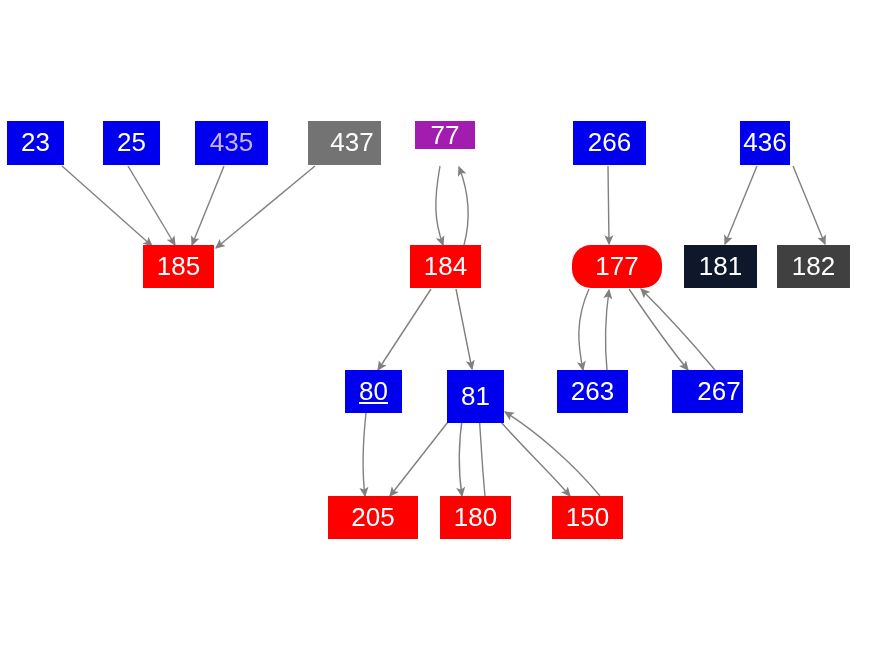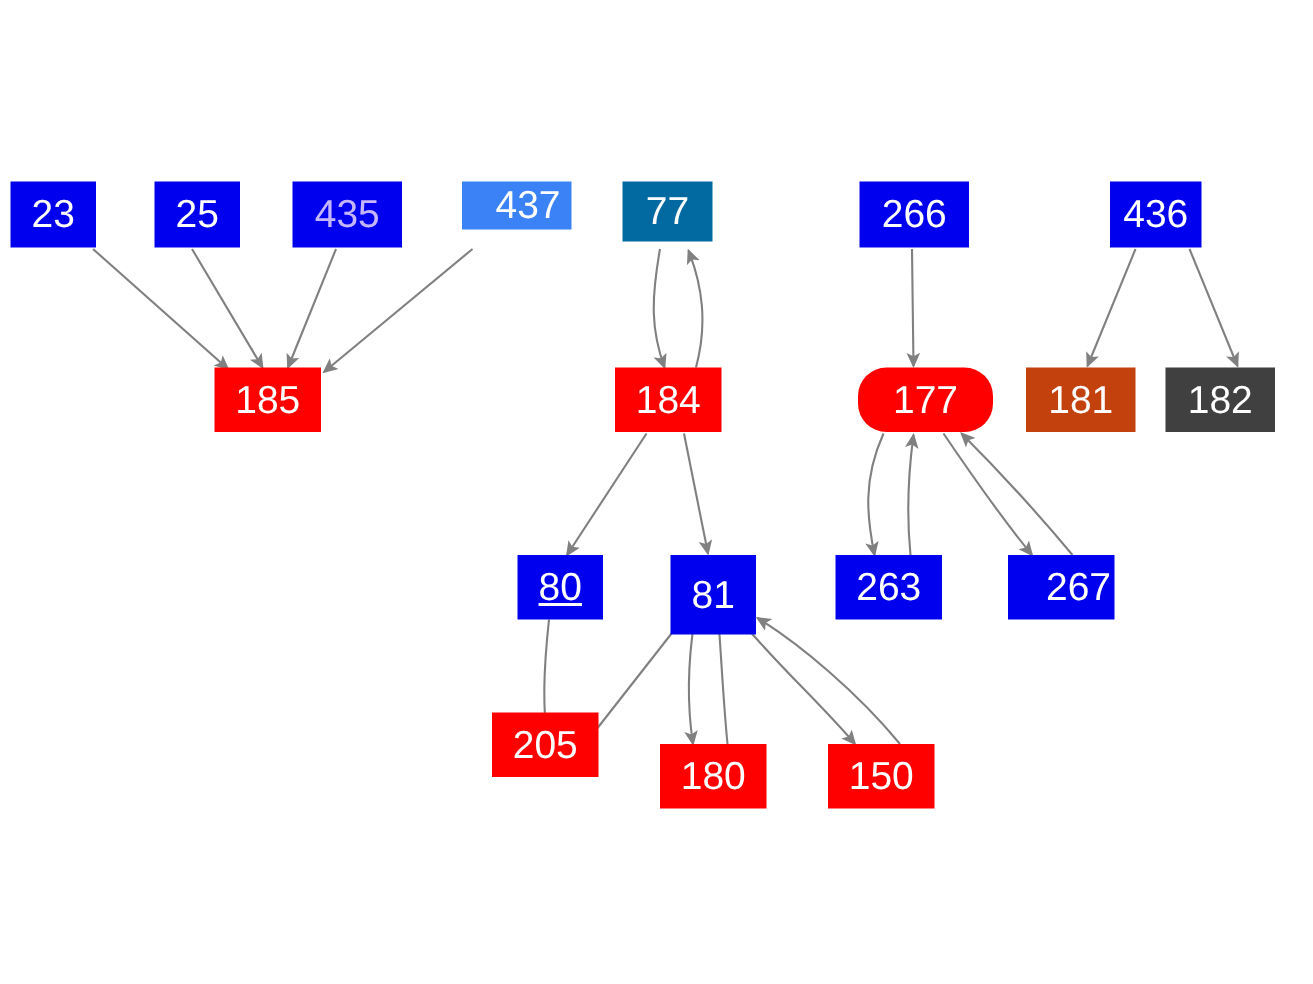--- a/index.html
+++ b/index.html
@@ -83,60 +83,60 @@
   <div id="nodes-group">
       <div class="graph-node" style="left: 7px; top: 121px; width: 57px; height: 44px; background: rgb(0, 0, 238); color: rgb(255, 255, 255);">
         <span class="node-label">23</span>
       </div>
       <div class="graph-node" style="left: 103px; top: 121px; width: 57px; height: 44px; background: rgb(0, 0, 238); color: rgb(255, 255, 255);">
         <span class="node-label">25</span>
       </div>
       <div class="graph-node" style="left: 195px; top: 121px; width: 73px; height: 44px; background: rgb(0, 0, 238); color: #c4b5fd;">
         <span class="node-label">435</span>
       </div>
-      <div class="graph-node" style="left: 308px; top: 121px; width: 73px; height: 32px; background: #3b82f6; color: rgb(255, 255, 255); padding-left: 15px;">
+      <div class="graph-node" style="left: 308px; top: 121px; width: 73px; height: 44px; background: #737373; color: rgb(255, 255, 255); padding-left: 15px;">
         <span class="node-label">437</span>
       </div>
-      <div class="graph-node" style="left: 415px; top: 121px; width: 60px; height: 40px; background: #0369a1; color: rgb(255, 255, 255);">
+      <div class="graph-node" style="left: 415px; top: 121px; width: 60px; height: 28px; background: #a21caf; color: rgb(255, 255, 255); align-items: flex-end;">
         <span class="node-label">77</span>
       </div>
       <div class="graph-node" style="left: 573px; top: 121px; width: 73px; height: 44px; background: rgb(0, 0, 238); color: rgb(255, 255, 255);">
         <span class="node-label">266</span>
       </div>
-      <div class="graph-node" style="left: 740px; top: 121px; width: 61px; height: 44px; background: rgb(0, 0, 238); color: rgb(255, 255, 255);">
+      <div class="graph-node" style="left: 740px; top: 121px; width: 50px; height: 44px; background: rgb(0, 0, 238); color: rgb(255, 255, 255);">
         <span class="node-label">436</span>
       </div>
       <div class="graph-node" style="left: 143px; top: 245px; width: 71px; height: 43px; background: rgb(254, 0, 0); color: rgb(255, 255, 255);">
         <span class="node-label">185</span>
       </div>
       <div class="graph-node" style="left: 410px; top: 245px; width: 71px; height: 43px; background: rgb(254, 0, 0); color: rgb(255, 255, 255);">
         <span class="node-label">184</span>
       </div>
       <div class="graph-node" style="left: 572px; top: 245px; width: 90px; height: 43px; background: rgb(254, 0, 0); color: rgb(255, 255, 255); border-radius: 19px;">
         <span class="node-label">177</span>
       </div>
-      <div class="graph-node" style="left: 684px; top: 245px; width: 73px; height: 43px; background: #c2410c; color: rgb(255, 255, 255);">
+      <div class="graph-node" style="left: 684px; top: 245px; width: 73px; height: 43px; background: #0f172a; color: rgb(255, 255, 255);">
         <span class="node-label">181</span>
       </div>
       <div class="graph-node" style="left: 777px; top: 245px; width: 73px; height: 43px; background: #404040; color: rgb(255, 255, 255);">
         <span class="node-label">182</span>
       </div>
       <div class="graph-node" style="left: 345px; top: 370px; width: 57px; height: 43px; background: rgb(0, 0, 238); color: rgb(255, 255, 255); text-decoration: underline;">
         <span class="node-label">80</span>
       </div>
       <div class="graph-node" style="left: 447px; top: 370px; width: 57px; height: 53px; background: rgb(0, 0, 238); color: rgb(255, 255, 255);">
         <span class="node-label">81</span>
       </div>
       <div class="graph-node" style="left: 557px; top: 370px; width: 71px; height: 43px; background: rgb(0, 0, 238); color: rgb(255, 255, 255);">
         <span class="node-label">263</span>
       </div>
       <div class="graph-node" style="left: 672px; top: 370px; width: 71px; height: 43px; background: rgb(0, 0, 238); color: rgb(255, 255, 255); padding-left: 23px;">
         <span class="node-label">267</span>
       </div>
-      <div class="graph-node" style="left: 328px; top: 475px; width: 71px; height: 43px; background: rgb(254, 0, 0); color: rgb(255, 255, 255);">
+      <div class="graph-node" style="left: 328px; top: 496px; width: 90px; height: 43px; background: rgb(254, 0, 0); color: rgb(255, 255, 255);">
         <span class="node-label">205</span>
       </div>
       <div class="graph-node" style="left: 440px; top: 496px; width: 71px; height: 43px; background: rgb(254, 0, 0); color: rgb(255, 255, 255);">
         <span class="node-label">180</span>
       </div>
       <div class="graph-node" style="left: 552px; top: 496px; width: 71px; height: 43px; background: rgb(254, 0, 0); color: rgb(255, 255, 255);">
         <span class="node-label">150</span>
       </div>
     </div>
 

